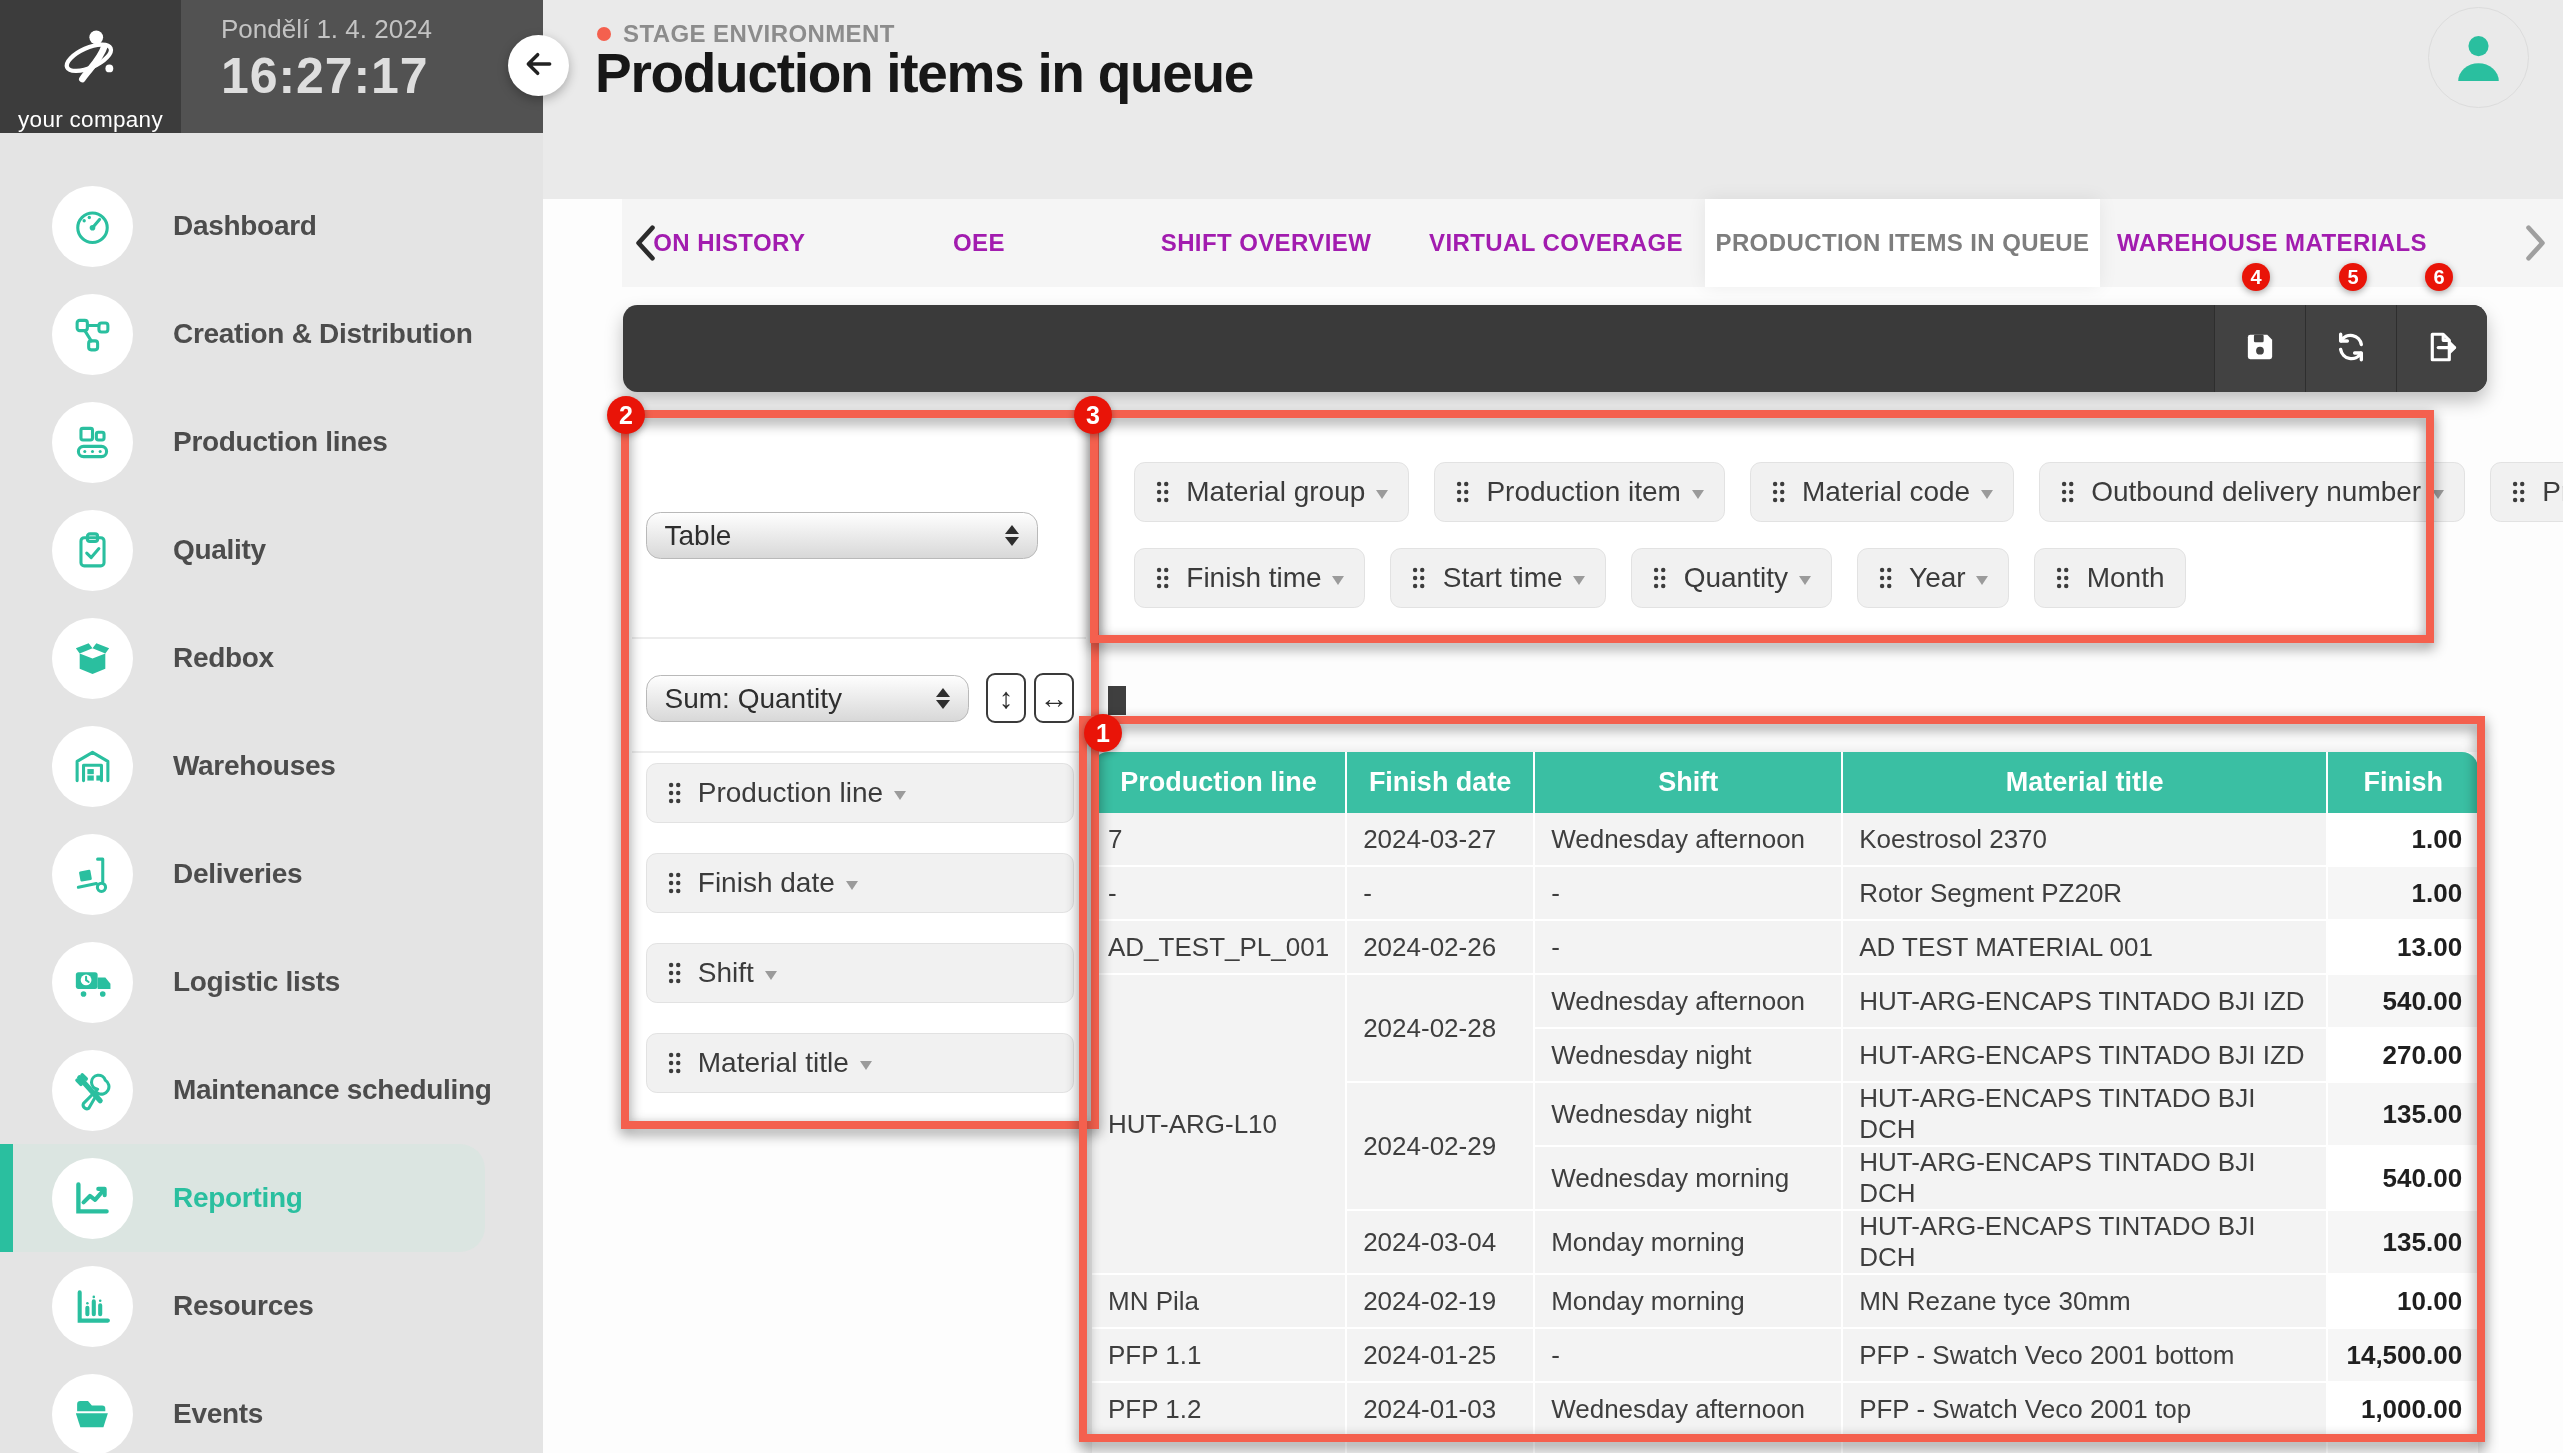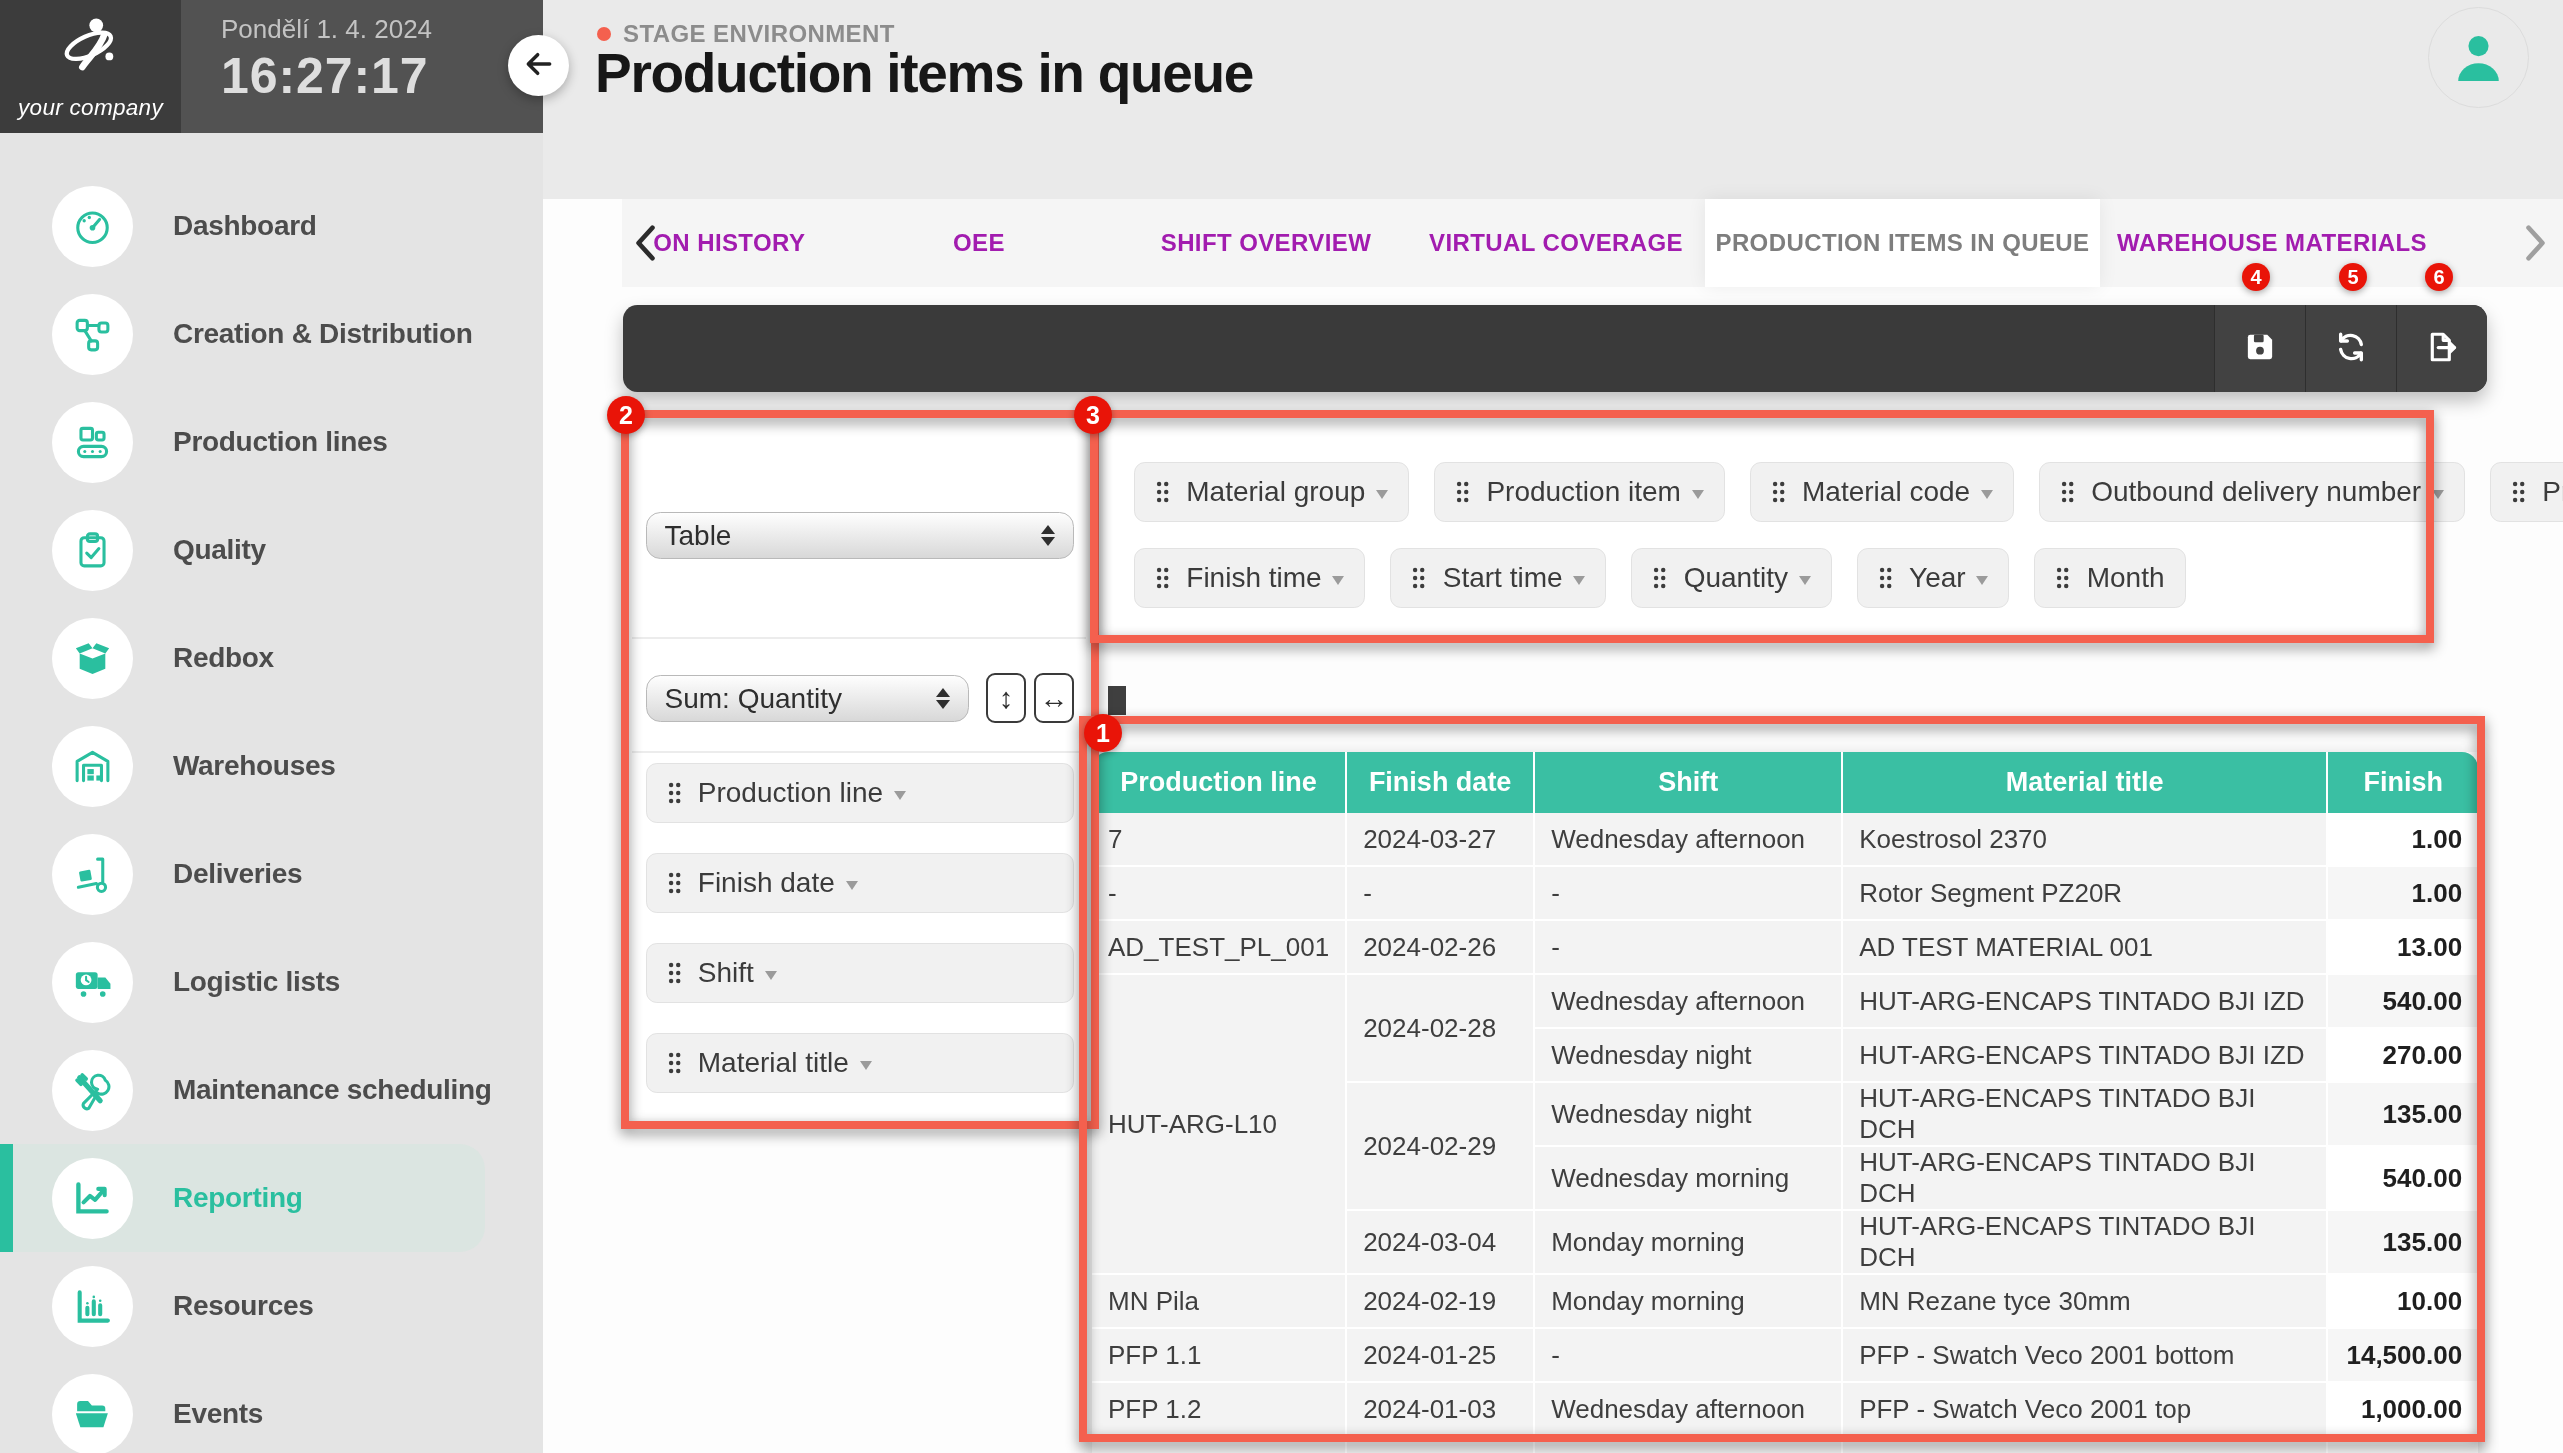--- a/index.html
+++ b/index.html
@@ -4,21 +4,21 @@
 <style>
   html,body{margin:0;padding:0;}
   body{
     position:relative;width:2563px;height:1453px;overflow:hidden;
     background:#fdfdfd;font-family:"Liberation Sans",sans-serif;
     -webkit-font-smoothing:antialiased;
   }
   
   .sidebar{position:absolute;left:0;top:0;width:543px;height:1453px;background:#e4e4e4;}
   .logo-block{position:absolute;left:0;top:0;width:181px;height:133px;background:#3c3c3c;
-    display:flex;flex-direction:column;align-items:center;justify-content:center;gap:20px;font-style:italic;}
+    display:flex;flex-direction:column;align-items:center;justify-content:flex-end;gap:20px;}
   .brand{color:#fff;font-size:22.5px;letter-spacing:0.3px;}
   .clock-block{position:absolute;left:181px;top:0;width:362px;height:133px;background:#525252;
     box-sizing:border-box;padding:14.4px 0 0 40px;}
   .date{color:#c3c3c3;font-size:26px;}
   .time{color:#dedede;font-size:50px;font-weight:700;letter-spacing:0.9px;margin-top:1.8px;}
   .nav{position:absolute;top:172px;left:0;width:100%;}
   .nav-item{position:relative;height:108px;display:flex;align-items:center;cursor:pointer;}
   .nav-item.active{background:#dbe5e1;width:485px;border-radius:0 25px 25px 0;}
   .nav-item.active::before{content:"";position:absolute;left:0;top:0;bottom:0;width:12.6px;background:#2abf9f;}
   .nav-icon{width:81px;height:81px;border-radius:50%;background:#fff;margin-left:52px;flex:0 0 81px;
@@ -330,21 +330,21 @@
             <path d="M6 3.5 h9 l5 5 V24.5 H6 z" stroke="#fff" stroke-width="2.6" stroke-linejoin="round"></path>
             <path d="M15 3.5 v5 h5" stroke="#fff" stroke-width="2.6" stroke-linejoin="round"></path>
             <path d="M11 14.5 h13" stroke="#fff" stroke-width="2.8" stroke-linecap="round"></path>
             <path d="M20.5 10.8 l3.8 3.7 -3.8 3.7" stroke="#fff" stroke-width="2.8" stroke-linecap="round" stroke-linejoin="round"></path>
           </svg></span>
       </div>
     </div>
 </div>
 
 <div class="pivot-panel">
-  <div class="select" style="left:13.5px;top:91px;width:428px;justify-content:center;">
+  <div class="select" style="left:13.5px;top:91px;width:392px;justify-content:center;">
     <span>Table</span>
     <span class="sel-caret">
         <span class="up"></span>
         <span class="dn"></span>
       </span>
   </div>
   <div class="pdivider" style="top:216px;"></div>
   <div class="select" style="left:13.5px;top:254px;width:323px;">
     <span>Sum: Quantity</span>
     <span class="sel-caret">

